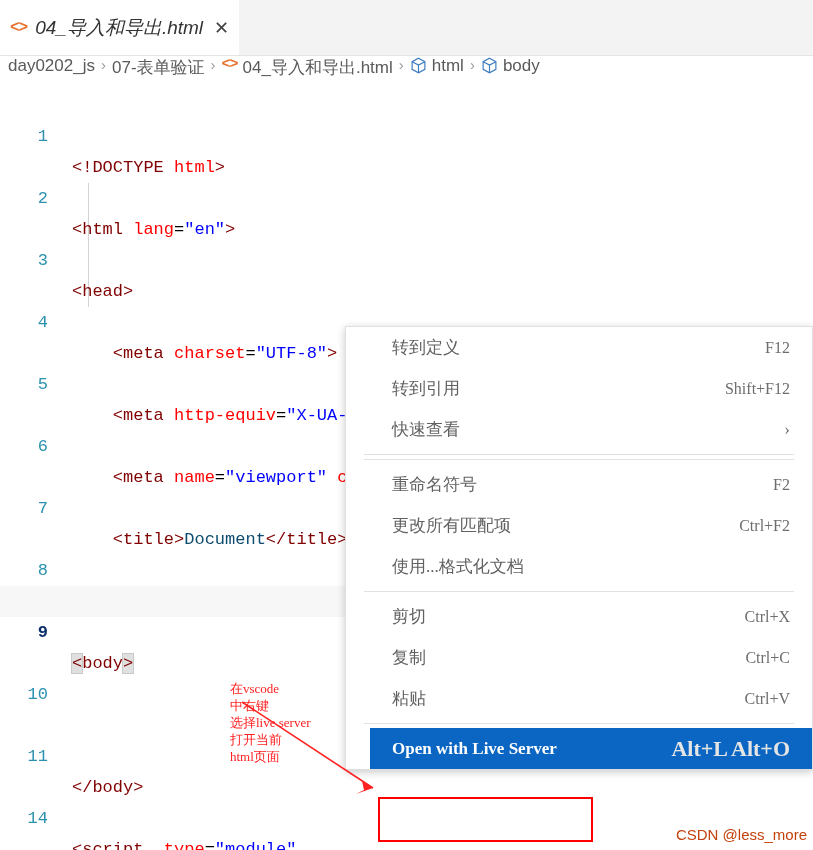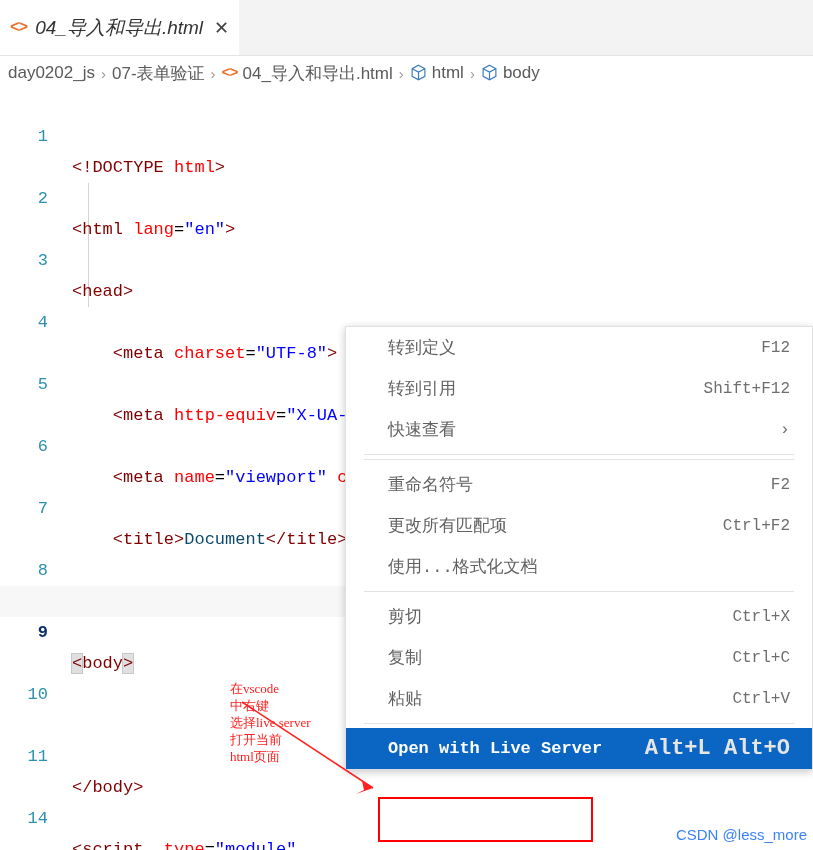--- a/index.html
+++ b/index.html
@@ -62,21 +62,20 @@
     user-select: none;
   }
 
   
   #breadcrumb {
     position: absolute;
     left: 0; top: 56px;
     width: 813px;
     height: 34px;
     display: flex;
-    align-items: center;
     padding-left: 8px;
     box-sizing: border-box;
     background: #ffffff;
     font-size: 17px;
     color: #616161;
     white-space: nowrap;
   }
   .crumb {
     color: #5a5a5a;
     cursor: pointer;
@@ -170,25 +169,26 @@
     border: 1px solid #e0e0e0;
     box-sizing: border-box;
     font-size: 17px;
     z-index: 20;
   }
   .mi {
     position: relative;
     height: 41px;
     display: flex;
     align-items: center;
-    padding: 0 22px 0 42px;
+    padding: 0 22px 0 22px;
     color: #616161;
     cursor: pointer;
     box-sizing: border-box;
-    font-family: Liberation Mono, monospace;
+    font-family: Liberation Serif, serif;
+    margin-left: 24px;
   }
   .mi-label { flex: 1; white-space: nowrap; }
   .mi-key {
     color: #6e6e6e;
     font-size: 16px;
     white-space: nowrap;
   }
   .mi-chev {
     font-size: 17px;
     color: #6e6e6e;
@@ -238,21 +238,21 @@
     top: 690px;
     z-index: 26;
     pointer-events: none;
   }
 
   
   #watermark {
     position: absolute;
     right: 6px;
     top: 826px;
-    color: #3b82f6;
+    color: #c2410c;
     font-size: 15px;
     font-family: "Liberation Sans", sans-serif;
     z-index: 40;
     user-select: none;
   }
 </style>
 </head>
 <body>
 
 <div id="tabbar">

